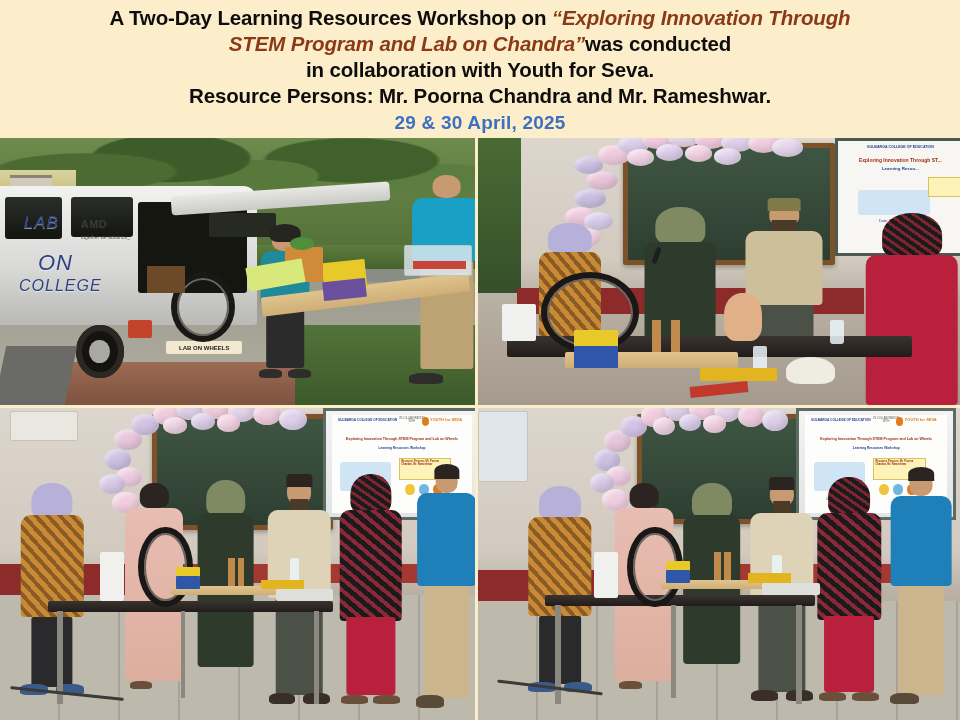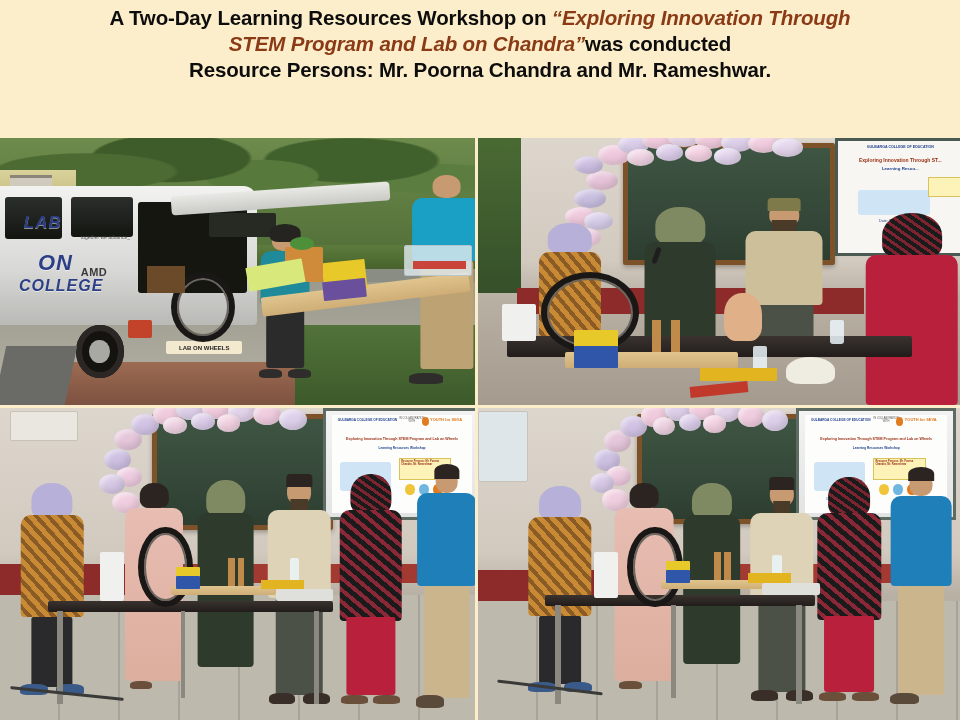--- a/index.html
+++ b/index.html
@@ -98,31 +98,30 @@
     border-radius: 6px 14px 4px 4px;
   }
   .van-window {
     position: absolute;
     background: linear-gradient(#2b2f2c, #13150f);
     border-radius: 3px;
   }
   .van-text {
     position: absolute;
     color: #2c3f86;
-    font-weight: bold;
+    font-weight: normal;
     font-style: italic;
     letter-spacing: 1px;
     text-shadow: 0 1px 0 rgba(255,255,255,.5);
   }
   .amd-logo {
     position: absolute;
     color: #3a3a3a;
     font-weight: bold;
     letter-spacing: 0.5px;
-    margin-top: 48px;
   }
   .wheel {
     position: absolute;
     background: #15130f;
     border-radius: 50%;
     box-shadow: inset 0 0 0 6px #2a2724;
   }
   .wheel::after {
     content: "";
     position: absolute; inset: 28%;
@@ -253,21 +252,23 @@
   }
 </style>
 </head>
 <body>
 
 <div id="poster">
 
   <div class="header-band">
     <span class="hline"><span>A Two-Day Learning Resources Workshop on </span><span class="brown">“Exploring Innovation Through</span></span>
     <span class="hline"><span class="brown">STEM Program and Lab on Chandra”</span><span>was conducted</span></span>
+    <span class="hline">in collaboration with Youth for Seva.</span>
     <span class="hline">Resource Persons: Mr. Poorna Chandra and Mr. Rameshwar.</span>
+    <span class="hline date-line">29 &amp; 30 April, 2025</span>
   </div>
 
   <div class="photo-grid">
 
     <div class="photo tl">
       <div class="ph-inner">
         <div class="sky-trees"></div>
         <div style="position:absolute;left:0;top:12%;width:16%;height:12%;background:linear-gradient(#d9d29a,#c2b97f);"></div>
         <div style="position:absolute;left:2%;top:14%;width:9%;height:6%;background:#cfcabc;border-top:3px solid #8a8578;"></div>
         <div class="ground" style="height:46%;"></div>

